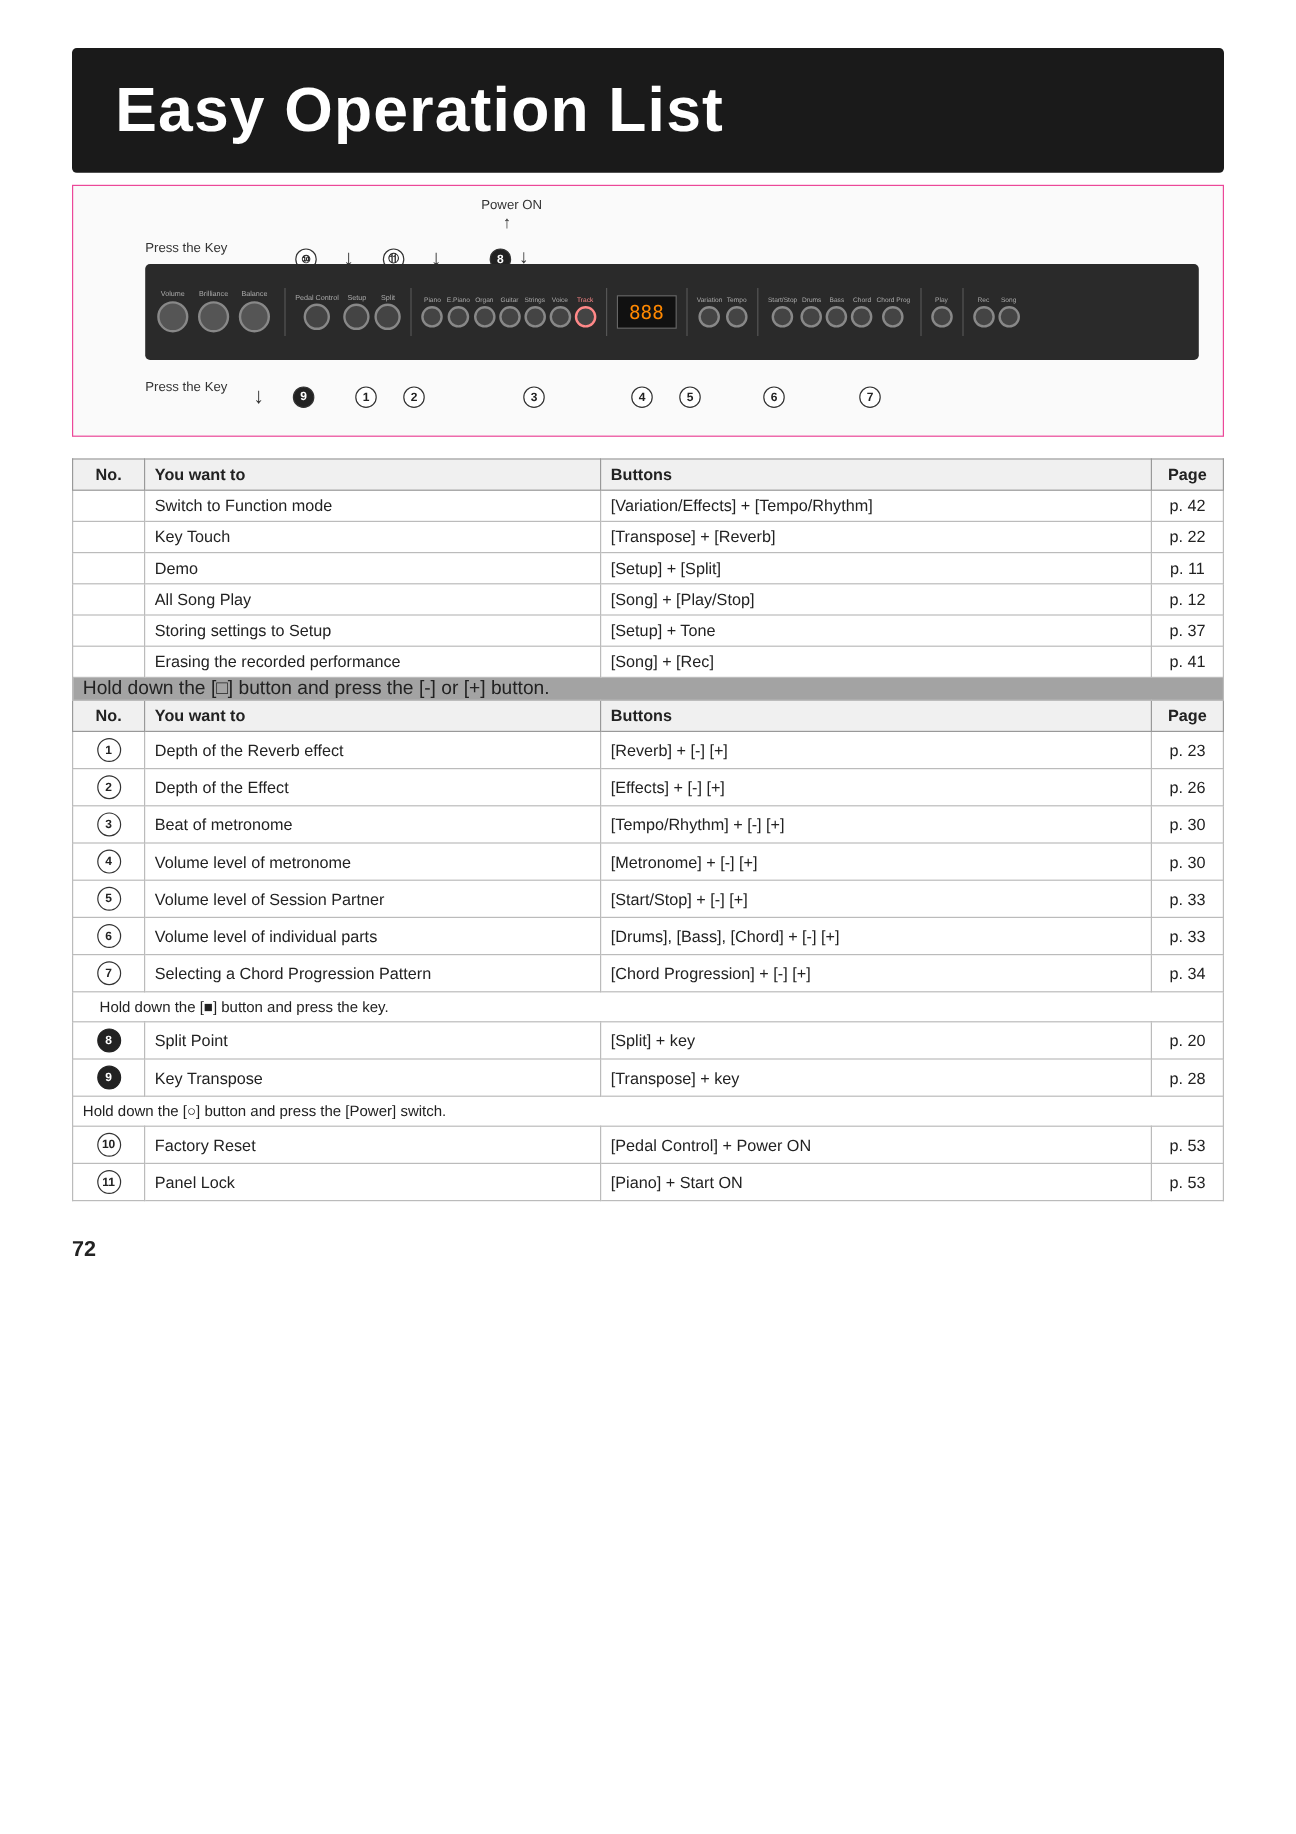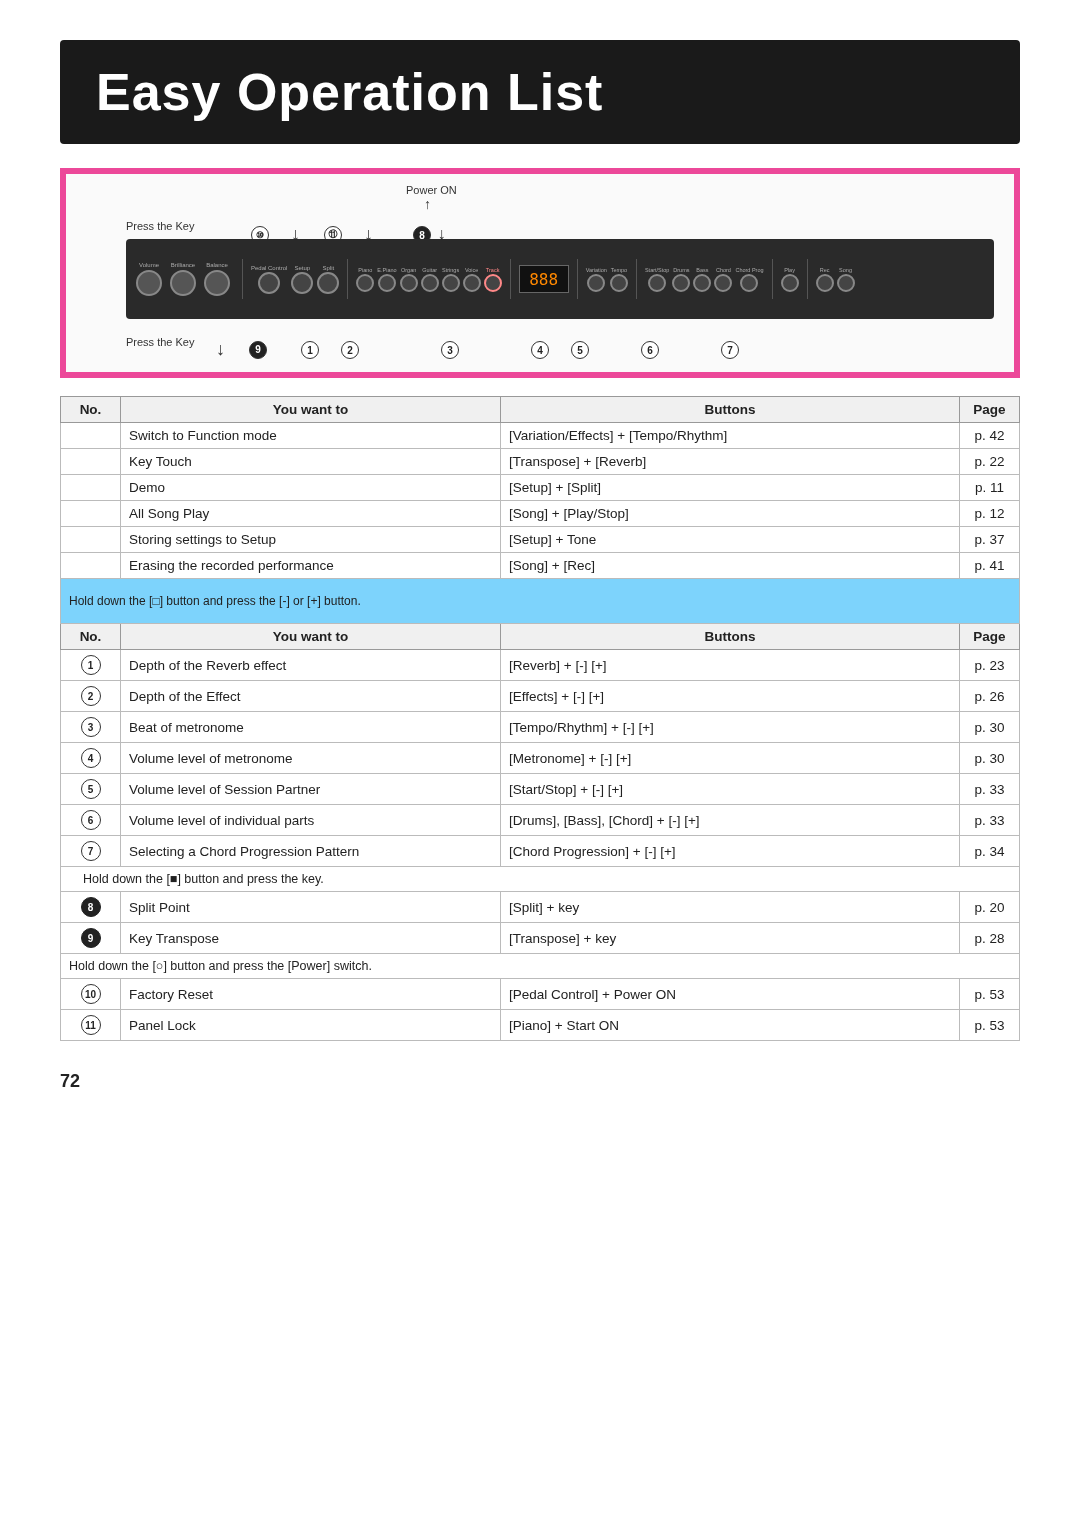--- a/index.html
+++ b/index.html
@@ -9,31 +9,31 @@
       width: 1080px;
       min-height: 1528px;
       padding: 40px 60px;
       color: #222;
     }
 
     .title-block {
       background: #1a1a1a;
       color: #fff;
       padding: 22px 36px;
-      margin-bottom: 24px;
+      margin-bottom: 10px;
       border-radius: 4px;
     }
     .title-block h1 {
       font-size: 52px;
       font-weight: bold;
       letter-spacing: 1px;
     }
 
     .keyboard-diagram {
-      border: 6px solid #ec4899;
+      border: 1px solid #ec4899;
       padding: 24px 20px 10px 20px;
       margin-bottom: 18px;
       position: relative;
       background: #fafafa;
       height: 210px;
       overflow: hidden;
     }
 
     
     .power-on-label {
@@ -164,21 +164,21 @@
       width: 100%;
       border-collapse: collapse;
       font-size: 13.5px;
       margin-bottom: 20px;
     }
     .op-table th {
       border: 1px solid #999;
       padding: 5px 8px;
       background: #f0f0f0;
       font-weight: bold;
-      text-align: center;
+      text-align: left;
     }
     .op-table td {
       border: 1px solid #bbb;
       padding: 5px 8px;
     }
     .op-table .col-no { width: 60px; text-align: center; }
     .op-table .col-want { width: 380px; }
     .op-table .col-btn { }
     .op-table .col-page { width: 60px; text-align: center; }
 
@@ -389,21 +389,21 @@
     <td class="col-btn">[Setup] + Tone</td>
     <td class="col-page">p. 37</td>
   </tr>
       <tr>
     <td class="col-no"></td>
     <td class="col-want">Erasing the recorded performance</td>
     <td class="col-btn">[Song] + [Rec]</td>
     <td class="col-page">p. 41</td>
   </tr>
       <tr>
-        <td colspan="4" style="border:1px solid #bbb;padding:15px 8px;font-size:12px;background:#7dd3fc;">Hold down the [□] button and press the [-] or [+] button.</td>
+        <td colspan="4" style="border:1px solid #bbb;padding:0 8px;font-size:16px;background:#a3a3a3;">Hold down the [□] button and press the [-] or [+] button.</td>
       </tr>
       <tr>
   <th style="border:1px solid #999;padding:5px 8px;background:#f0f0f0;font-weight:bold;text-align:center;">No.</th>
   <th style="border:1px solid #999;padding:5px 8px;background:#f0f0f0;font-weight:bold;">You want to</th>
   <th style="border:1px solid #999;padding:5px 8px;background:#f0f0f0;font-weight:bold;">Buttons</th>
   <th style="border:1px solid #999;padding:5px 8px;background:#f0f0f0;font-weight:bold;text-align:center;">Page</th>
 </tr>
       <tr>
     <td class="col-no"><span style="display:inline-flex;align-items:center;justify-content:center;width:20px;height:20px;border-radius:50%;border:1.5px solid #333;font-size:10px;font-weight:bold;background:#fff;color:#222;">1</span></td>
     <td class="col-want">Depth of the Reverb effect</td>

